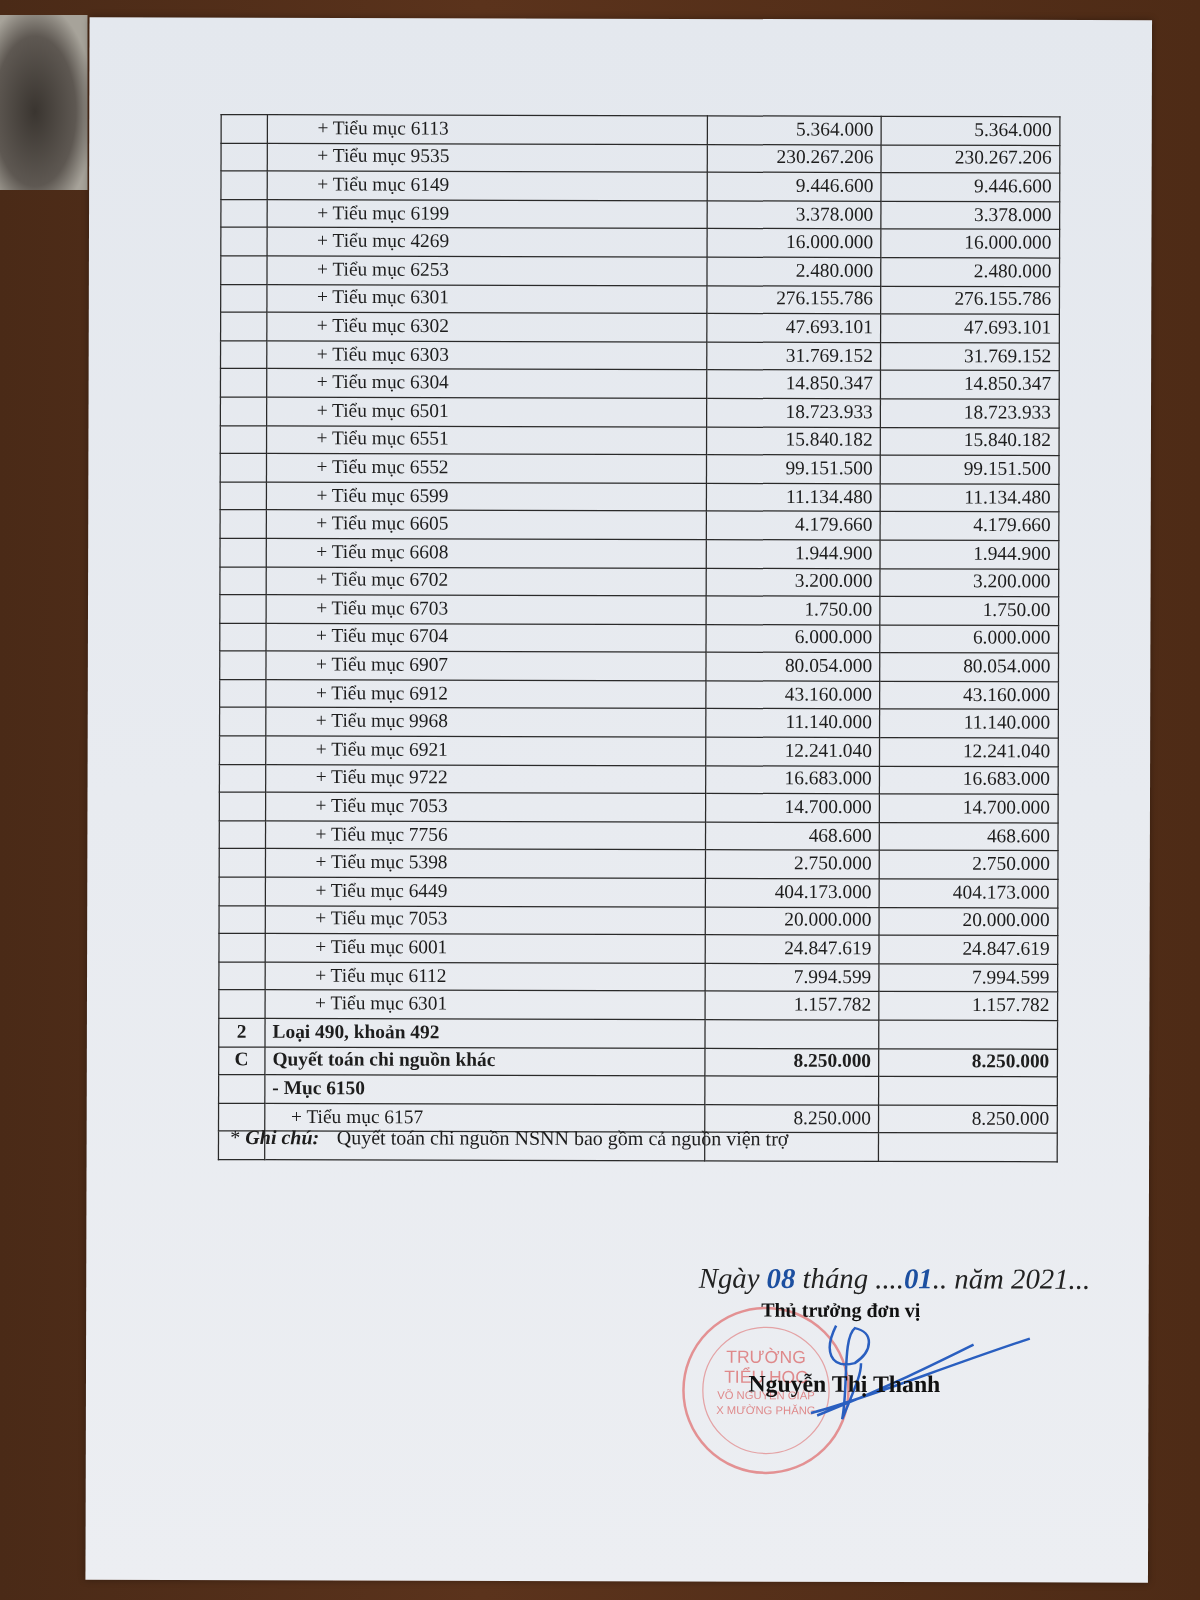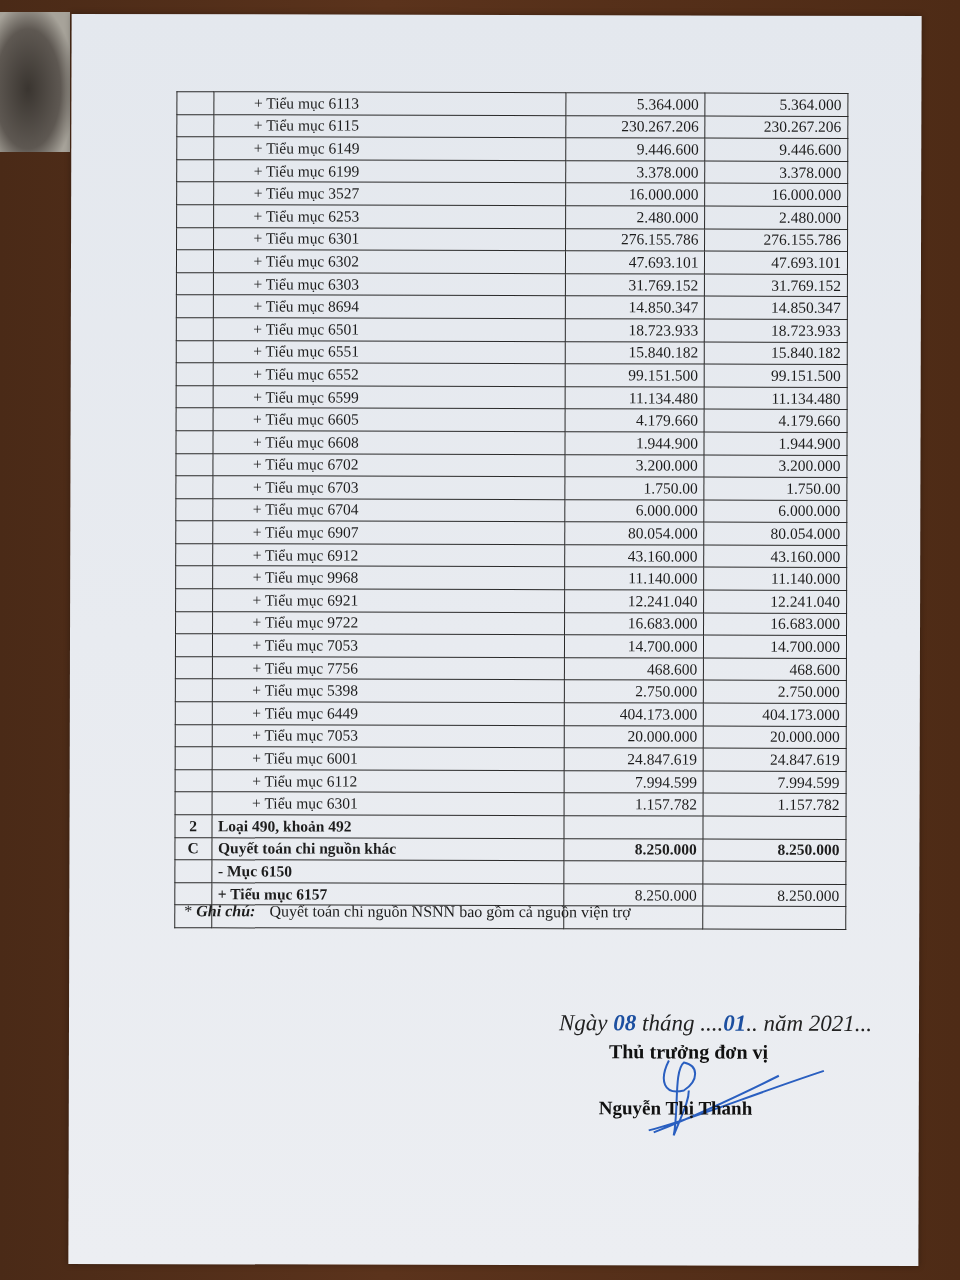--- a/index.html
+++ b/index.html
@@ -29,21 +29,21 @@
   td.c-name { width:338px; }
   td.c-v1 { width:136px; text-align:right; }
   td.c-v2 { width:140px; text-align:right; }
   .sub { padding-left:40px !important; }
   .bold { font-weight:bold; }
   .center { }
   .note { position:absolute; left:115px; top:888px; font-size:16px; color:#1d1d1d; }
   .note .lbl { font-weight:bold; font-style:italic; margin-right:10px; }
   .date-line { position:absolute; left:490px; top:995px; font-size:23px; font-style:italic; color:#222; }
   .date-line .hand { color:#1c4fa0; font-weight:bold; font-style:italic; }
-  .title-sign { position:absolute; left:540px; top:1025px; font-size:20px; font-weight:bold; color:#111; }
+  .title-sign { position:absolute; left:540px; top:1025px; font-size:16px; font-weight:bold; color:#111; }
   .stamp {
     position:absolute; left:477px; top:1030px; width:130px; height:130px; border-radius:50%;
     border:2px solid rgba(220,70,70,0.55); color:rgba(215,70,70,0.6);
     font-family:"Liberation Sans", sans-serif; text-align:center; font-size:10px;
   }
   .stamp .inner { position:absolute; left:14px; top:14px; right:14px; bottom:14px; border-radius:50%; border:1px solid rgba(220,70,70,0.45); }
   .stamp .l1 { margin-top:30px; font-size:14px; }
   .stamp .l2 { font-size:14px; }
   .stamp .l3 { font-size:9px; margin-top:2px; }
   .signature { position:absolute; left:560px; top:1035px; width:200px; height:100px; }
@@ -58,39 +58,39 @@
   <table class="ledger">
     <tbody id="ledger-body">
         <tr>
           <td class="c-no"></td>
           <td class="c-name sub">+ Tiểu mục 6113</td>
           <td class="c-v1">5.364.000</td>
           <td class="c-v2">5.364.000</td>
         </tr>
         <tr>
           <td class="c-no"></td>
-          <td class="c-name sub">+ Tiểu mục 6115</td>
+          <td class="c-name sub">+ Tiểu mục 9535</td>
           <td class="c-v1">230.267.206</td>
           <td class="c-v2">230.267.206</td>
         </tr>
         <tr>
           <td class="c-no"></td>
           <td class="c-name sub">+ Tiểu mục 6149</td>
           <td class="c-v1">9.446.600</td>
           <td class="c-v2">9.446.600</td>
         </tr>
         <tr>
           <td class="c-no"></td>
           <td class="c-name sub">+ Tiểu mục 6199</td>
           <td class="c-v1">3.378.000</td>
           <td class="c-v2">3.378.000</td>
         </tr>
         <tr>
           <td class="c-no"></td>
-          <td class="c-name sub">+ Tiểu mục 3527</td>
+          <td class="c-name sub">+ Tiểu mục 4269</td>
           <td class="c-v1">16.000.000</td>
           <td class="c-v2">16.000.000</td>
         </tr>
         <tr>
           <td class="c-no"></td>
           <td class="c-name sub">+ Tiểu mục 6253</td>
           <td class="c-v1">2.480.000</td>
           <td class="c-v2">2.480.000</td>
         </tr>
         <tr>
@@ -106,21 +106,21 @@
           <td class="c-v2">47.693.101</td>
         </tr>
         <tr>
           <td class="c-no"></td>
           <td class="c-name sub">+ Tiểu mục 6303</td>
           <td class="c-v1">31.769.152</td>
           <td class="c-v2">31.769.152</td>
         </tr>
         <tr>
           <td class="c-no"></td>
-          <td class="c-name sub">+ Tiểu mục 8694</td>
+          <td class="c-name sub">+ Tiểu mục 6304</td>
           <td class="c-v1">14.850.347</td>
           <td class="c-v2">14.850.347</td>
         </tr>
         <tr>
           <td class="c-no"></td>
           <td class="c-name sub">+ Tiểu mục 6501</td>
           <td class="c-v1">18.723.933</td>
           <td class="c-v2">18.723.933</td>
         </tr>
         <tr>
@@ -262,21 +262,21 @@
           <td class="c-v2 bold">8.250.000</td>
         </tr>
         <tr>
           <td class="c-no"></td>
           <td class="c-name bold">- Mục 6150</td>
           <td class="c-v1"></td>
           <td class="c-v2"></td>
         </tr>
         <tr>
           <td class="c-no"></td>
-          <td class="c-name" style="padding-left: 6px; font-weight: bold;">+ Tiểu mục 6157</td>
+          <td class="c-name" style="padding-left: 21px;">+ Tiểu mục 6157</td>
           <td class="c-v1">8.250.000</td>
           <td class="c-v2">8.250.000</td>
         </tr>
         <tr>
           <td class="c-no"></td>
           <td class="c-name" style="padding-left: 6px;"></td>
           <td class="c-v1"></td>
           <td class="c-v2"></td>
         </tr>
       </tbody>
@@ -290,20 +290,27 @@
 
   <div class="date-line">
     <span>Ngày</span>
     <span class="hand">08</span>
     <span>tháng</span>
     ....<span class="hand">01</span>..
     <span>năm</span>
     <span>2021</span>...
   </div>
 
+  <div class="stamp">
+    <div class="inner"></div>
+    <div class="l1">TRƯỜNG</div>
+    <div class="l2">TIỂU HỌC</div>
+    <div class="l3">VÕ NGUYÊN GIÁP</div>
+    <div class="l3">X MƯỜNG PHĂNG</div>
+  </div>
 
   <div class="title-sign">Thủ trưởng đơn vị</div>
 
   <svg class="signature" viewBox="0 0 200 100">
     <path d="M40 10 C 30 30, 35 45, 55 40 C 70 30, 70 15, 55 12 C 45 20, 50 60, 45 85 M45 85 C 55 60, 60 50, 60 40 M20 80 C 60 70, 120 45, 195 20 M25 82 C 80 60, 120 40, 150 25" stroke="#2a5fc0" stroke-width="2" fill="none"></path>
   </svg>
 
   <div class="signer">Nguyễn Thị Thanh</div>
 </div>
 

